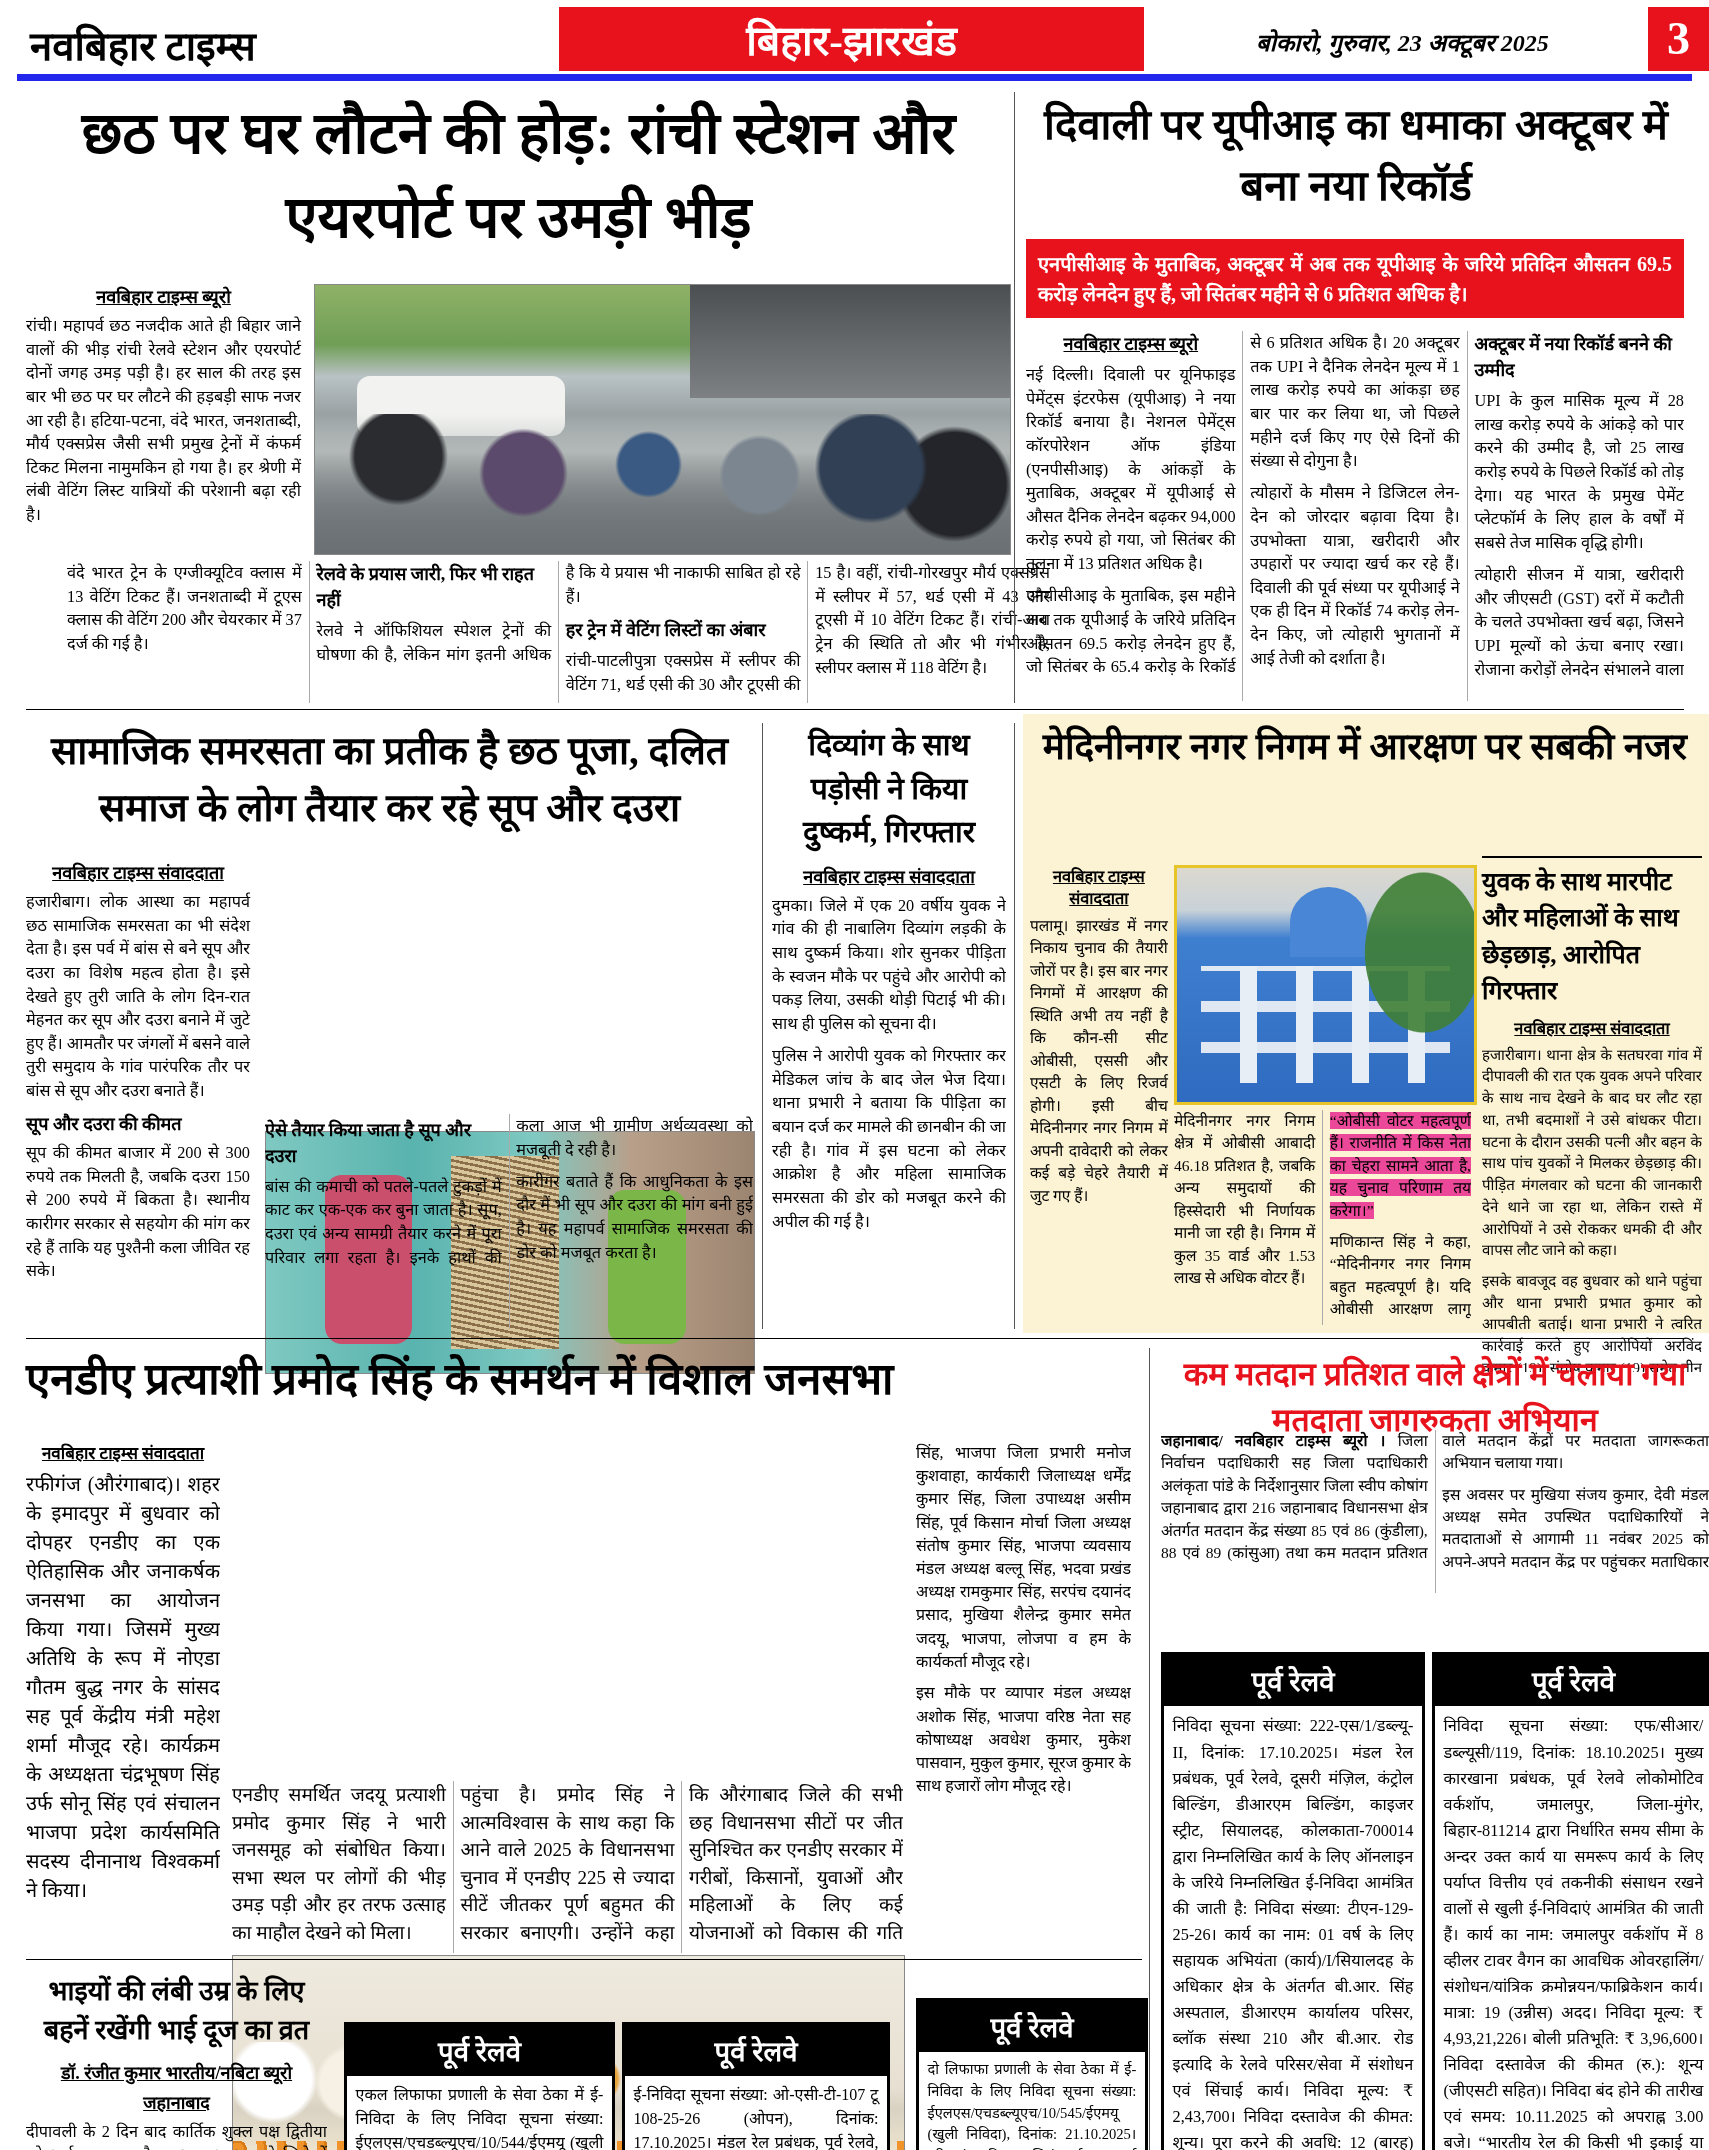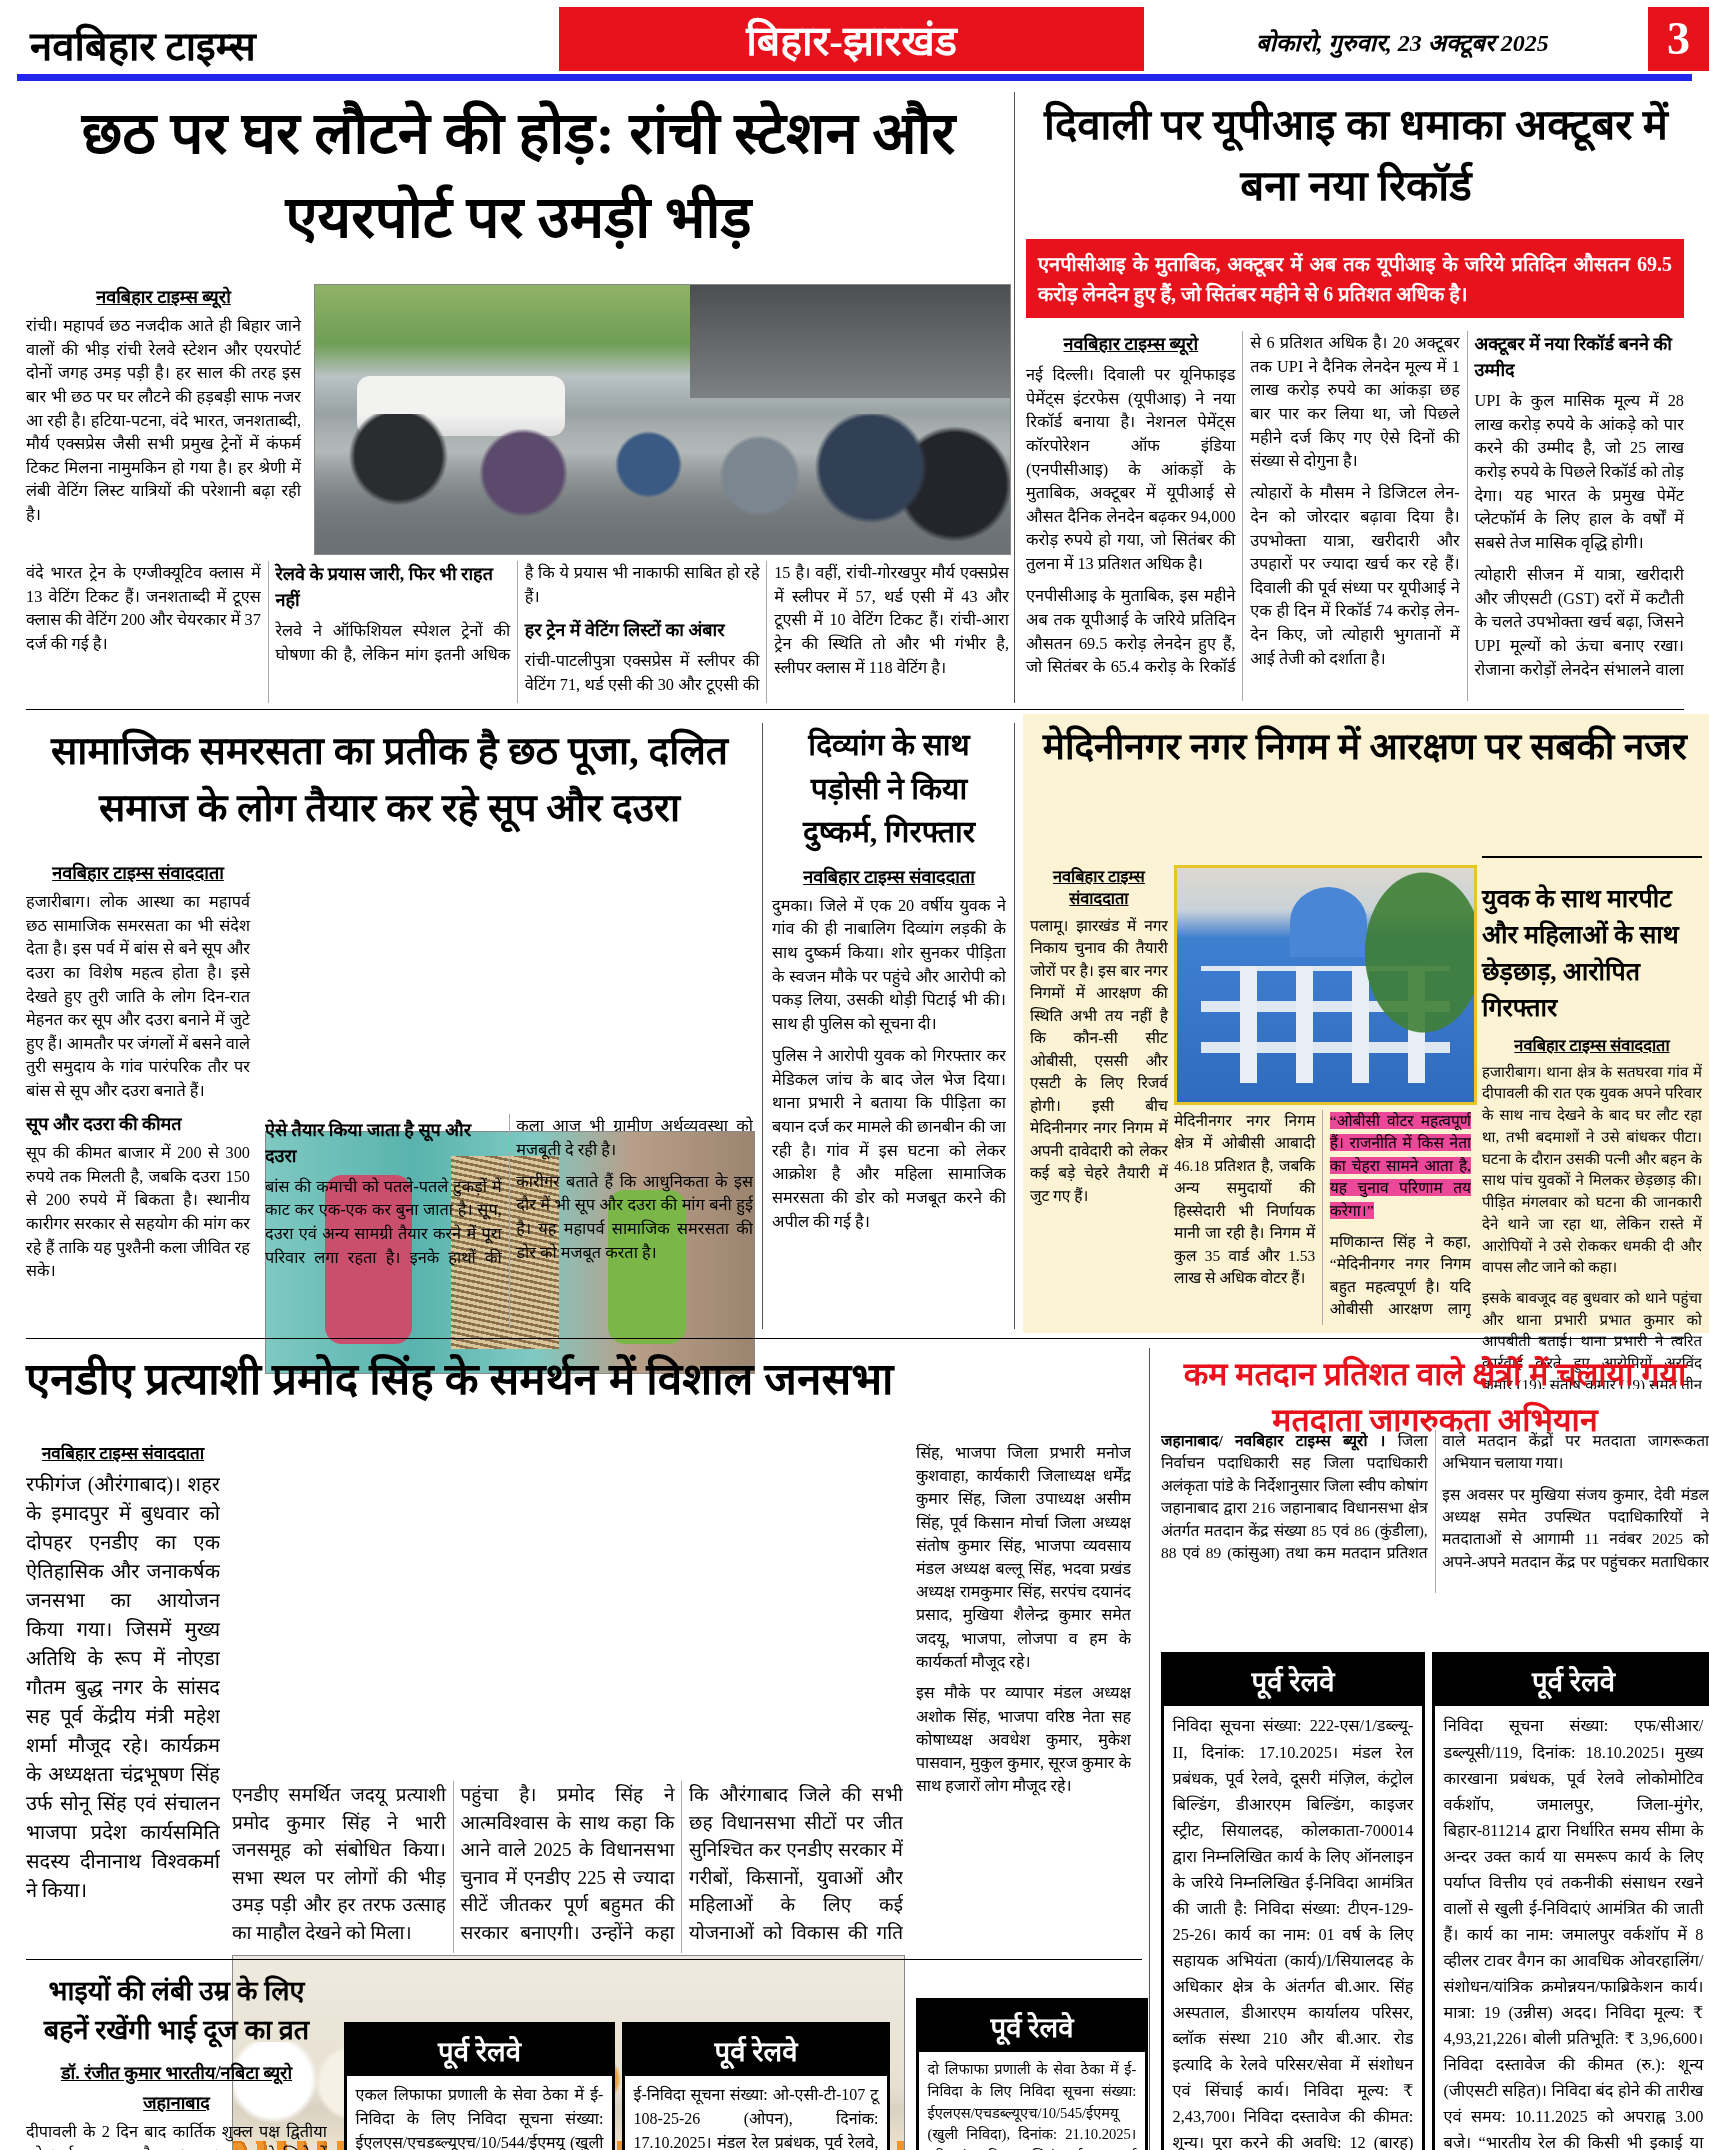--- a/index.html
+++ b/index.html
@@ -6,21 +6,21 @@
   .page{position:relative;width:1709px;height:2693px;background:#ffffff;overflow:hidden;
         font-family:"Liberation Serif","DejaVu Serif",serif;color:#000;}
   .abs{position:absolute;}
   p{margin:0 0 8.6px 0;text-align:justify;}
   .headline{font-weight:bold;line-height:1.45;}
   .byline{font-weight:bold;text-align:center;text-decoration:underline;font-size:18px;margin:0 0 6px 0;}
   .subhead{font-weight:bold;font-size:18px;margin:2.6px 0 6px 0;text-align:left;}
   .body-txt{font-size:16.3px;line-height:1.45;}
   .cols2{column-count:2;column-gap:14.6px;column-rule:0.4px solid #aaa;}
   .cols3{column-count:3;column-gap:14.6px;column-rule:0.4px solid #aaa;}
-  .cols4{column-count:4;column-gap:14.6px;column-rule:0.4px solid #aaa;}
+  .cols4{column-count:4;column-gap:14.6px;column-rule:0.4px solid #aaa;margin-left:41px;}
   .clip{overflow:hidden;}
   .vrule{width:0.9px;background:#555;}
   .hrule{height:1.3px;background:#000;}
   .blue-rule{background:#2327ee;height:6.9px;}
   .redbox{background:#e8121c;color:#fff;}
   
   .masthead{font-size:40px;font-weight:bold;}
   .section-box{display:flex;align-items:center;justify-content:center;font-size:41px;font-weight:bold;}
   .date-line{font-size:24px;font-weight:bold;font-style:italic;}
   .page-num{display:flex;align-items:center;justify-content:center;font-size:46px;font-weight:bold;}
@@ -162,21 +162,21 @@
       <div class="dome"></div>
       <div class="win"></div>
       <div class="leaf"></div>
     </div>
     <div class="abs body-txt cols2 clip" style="left:151px;top:396px;width:297px;height:215px;font-size:15.5px;">
       <p>मेदिनीनगर नगर निगम क्षेत्र में ओबीसी आबादी 46.18 प्रतिशत है, जबकि अन्य समुदायों की हिस्सेदारी भी निर्णायक मानी जा रही है। निगम में कुल 35 वार्ड और 1.53 लाख से अधिक वोटर हैं।</p>
       <p><span class="hl">“ओबीसी वोटर महत्वपूर्ण हैं। राजनीति में किस नेता का चेहरा सामने आता है, यह चुनाव परिणाम तय करेगा।”</span></p>
       <p>मणिकान्त सिंह ने कहा, “मेदिनीनगर नगर निगम बहुत महत्वपूर्ण है। यदि ओबीसी आरक्षण लागू होता है, तो निगम क्षेत्र में समीकरण बदलेंगे। पिछले चुनाव में दलगत आधार पर प्रत्याशी चुने गए थे। इस बार भी दलीय आधार पर भारतीय जनता पार्टी, कांग्रेस और आजसू समेत कई दलों के उम्मीदवार मैदान में नजर आएंगे।”</p>
     </div>
 
-    <div class="abs" style="left:459px;top:142px;width:220px;height:473px;border-top:2.2px solid #000;padding-top:23px;">
+    <div class="abs" style="left:459px;top:142px;width:220px;height:473px;border-top:2.2px solid #000;padding-top:6px;">
       <div class="headline" style="font-size:25px;">युवक के साथ मारपीट और महिलाओं के साथ छेड़छाड़, आरोपित गिरफ्तार</div>
       <div class="byline" style="font-size:16.3px;margin-top:7.7px;">नवबिहार टाइम्स संवाददाता</div>
       <div class="body-txt clip" style="font-size:15px;height:327px;">
         <p>हजारीबाग। थाना क्षेत्र के सतघरवा गांव में दीपावली की रात एक युवक अपने परिवार के साथ नाच देखने के बाद घर लौट रहा था, तभी बदमाशों ने उसे बांधकर पीटा। घटना के दौरान उसकी पत्नी और बहन के साथ पांच युवकों ने मिलकर छेड़छाड़ की। पीड़ित मंगलवार को घटना की जानकारी देने थाने जा रहा था, लेकिन रास्ते में आरोपियों ने उसे रोककर धमकी दी और वापस लौट जाने को कहा।</p>
         <p>इसके बावजूद वह बुधवार को थाने पहुंचा और थाना प्रभारी प्रभात कुमार को आपबीती बताई। थाना प्रभारी ने त्वरित कार्रवाई करते हुए आरोपियों अरविंद कुमार (19), संतोष कुमार (19) समेत तीन नाबालिगों को गिरफ्तार किया। सभी आरोपियों को मेडिकल जांच के बाद जेल भेजा गया, जबकि तीन नाबालिगों को बाल सुधार गृह, हजारीबाग भेजा गया।</p>
       </div>
     </div>
   </div>
 
   <div class="abs hrule" style="left:26px;top:1338px;width:1658px;"></div>

